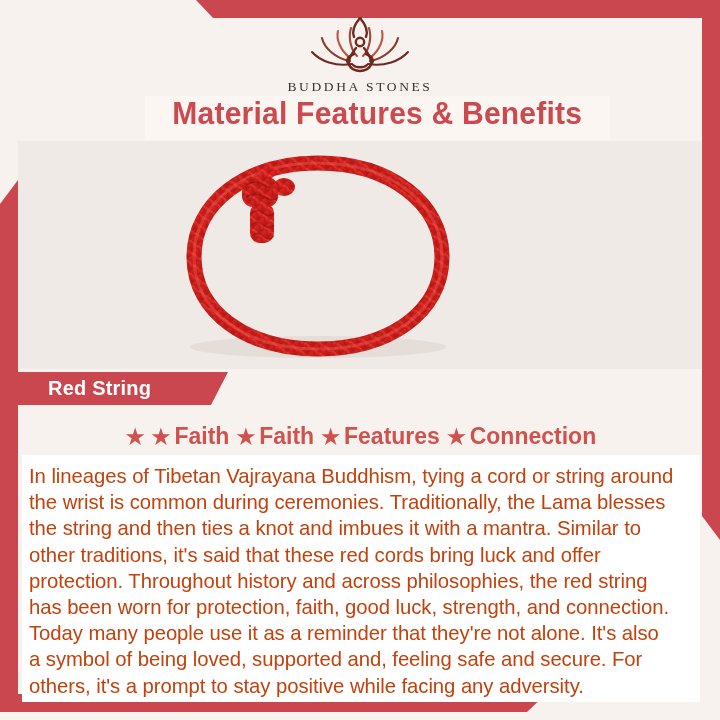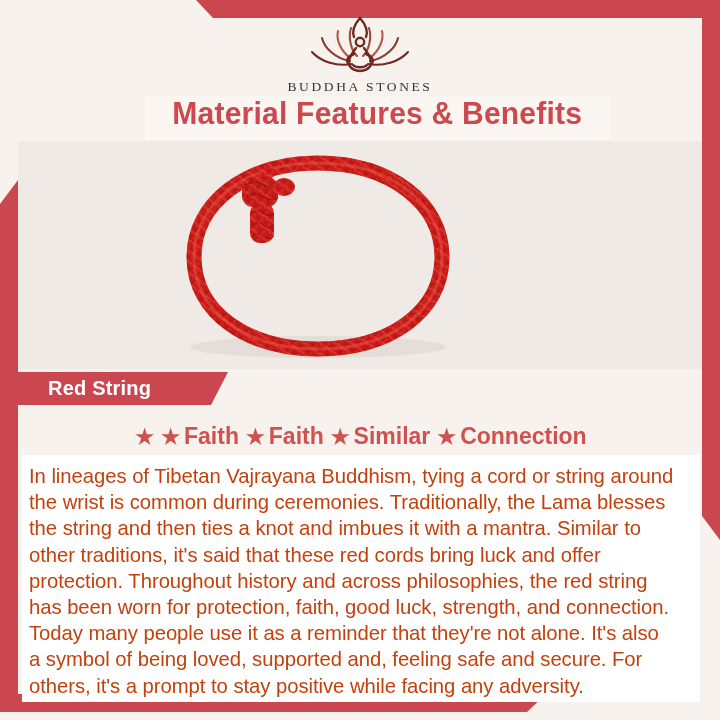--- a/index.html
+++ b/index.html
@@ -301,21 +301,21 @@
     <span class="kw">
       <span class="kw-star">★</span>
       <span>Faith</span>
     </span>
     <span class="kw">
       <span class="kw-star">★</span>
       <span>Faith</span>
     </span>
     <span class="kw">
       <span class="kw-star">★</span>
-      <span>Similar</span>
+      <span>Features</span>
     </span>
     <span class="kw">
       <span class="kw-star">★</span>
       <span>Connection</span>
     </span>
   </div>
 
   <div class="body-block">
     <p class="body-text">In lineages of Tibetan Vajrayana Buddhism, tying a cord or string around the wrist is common during ceremonies. Traditionally, the Lama blesses the string and then ties a knot and imbues it with a mantra. Similar to other traditions, it's said that these red cords bring luck and offer protection. Throughout history and across philosophies, the red string has been worn for protection, faith, good luck, strength, and connection. Today many people use it as a reminder that they're not alone. It's also a symbol of being loved, supported and, feeling safe and secure. For others, it's a prompt to stay positive while facing any adversity.</p>
   </div>

